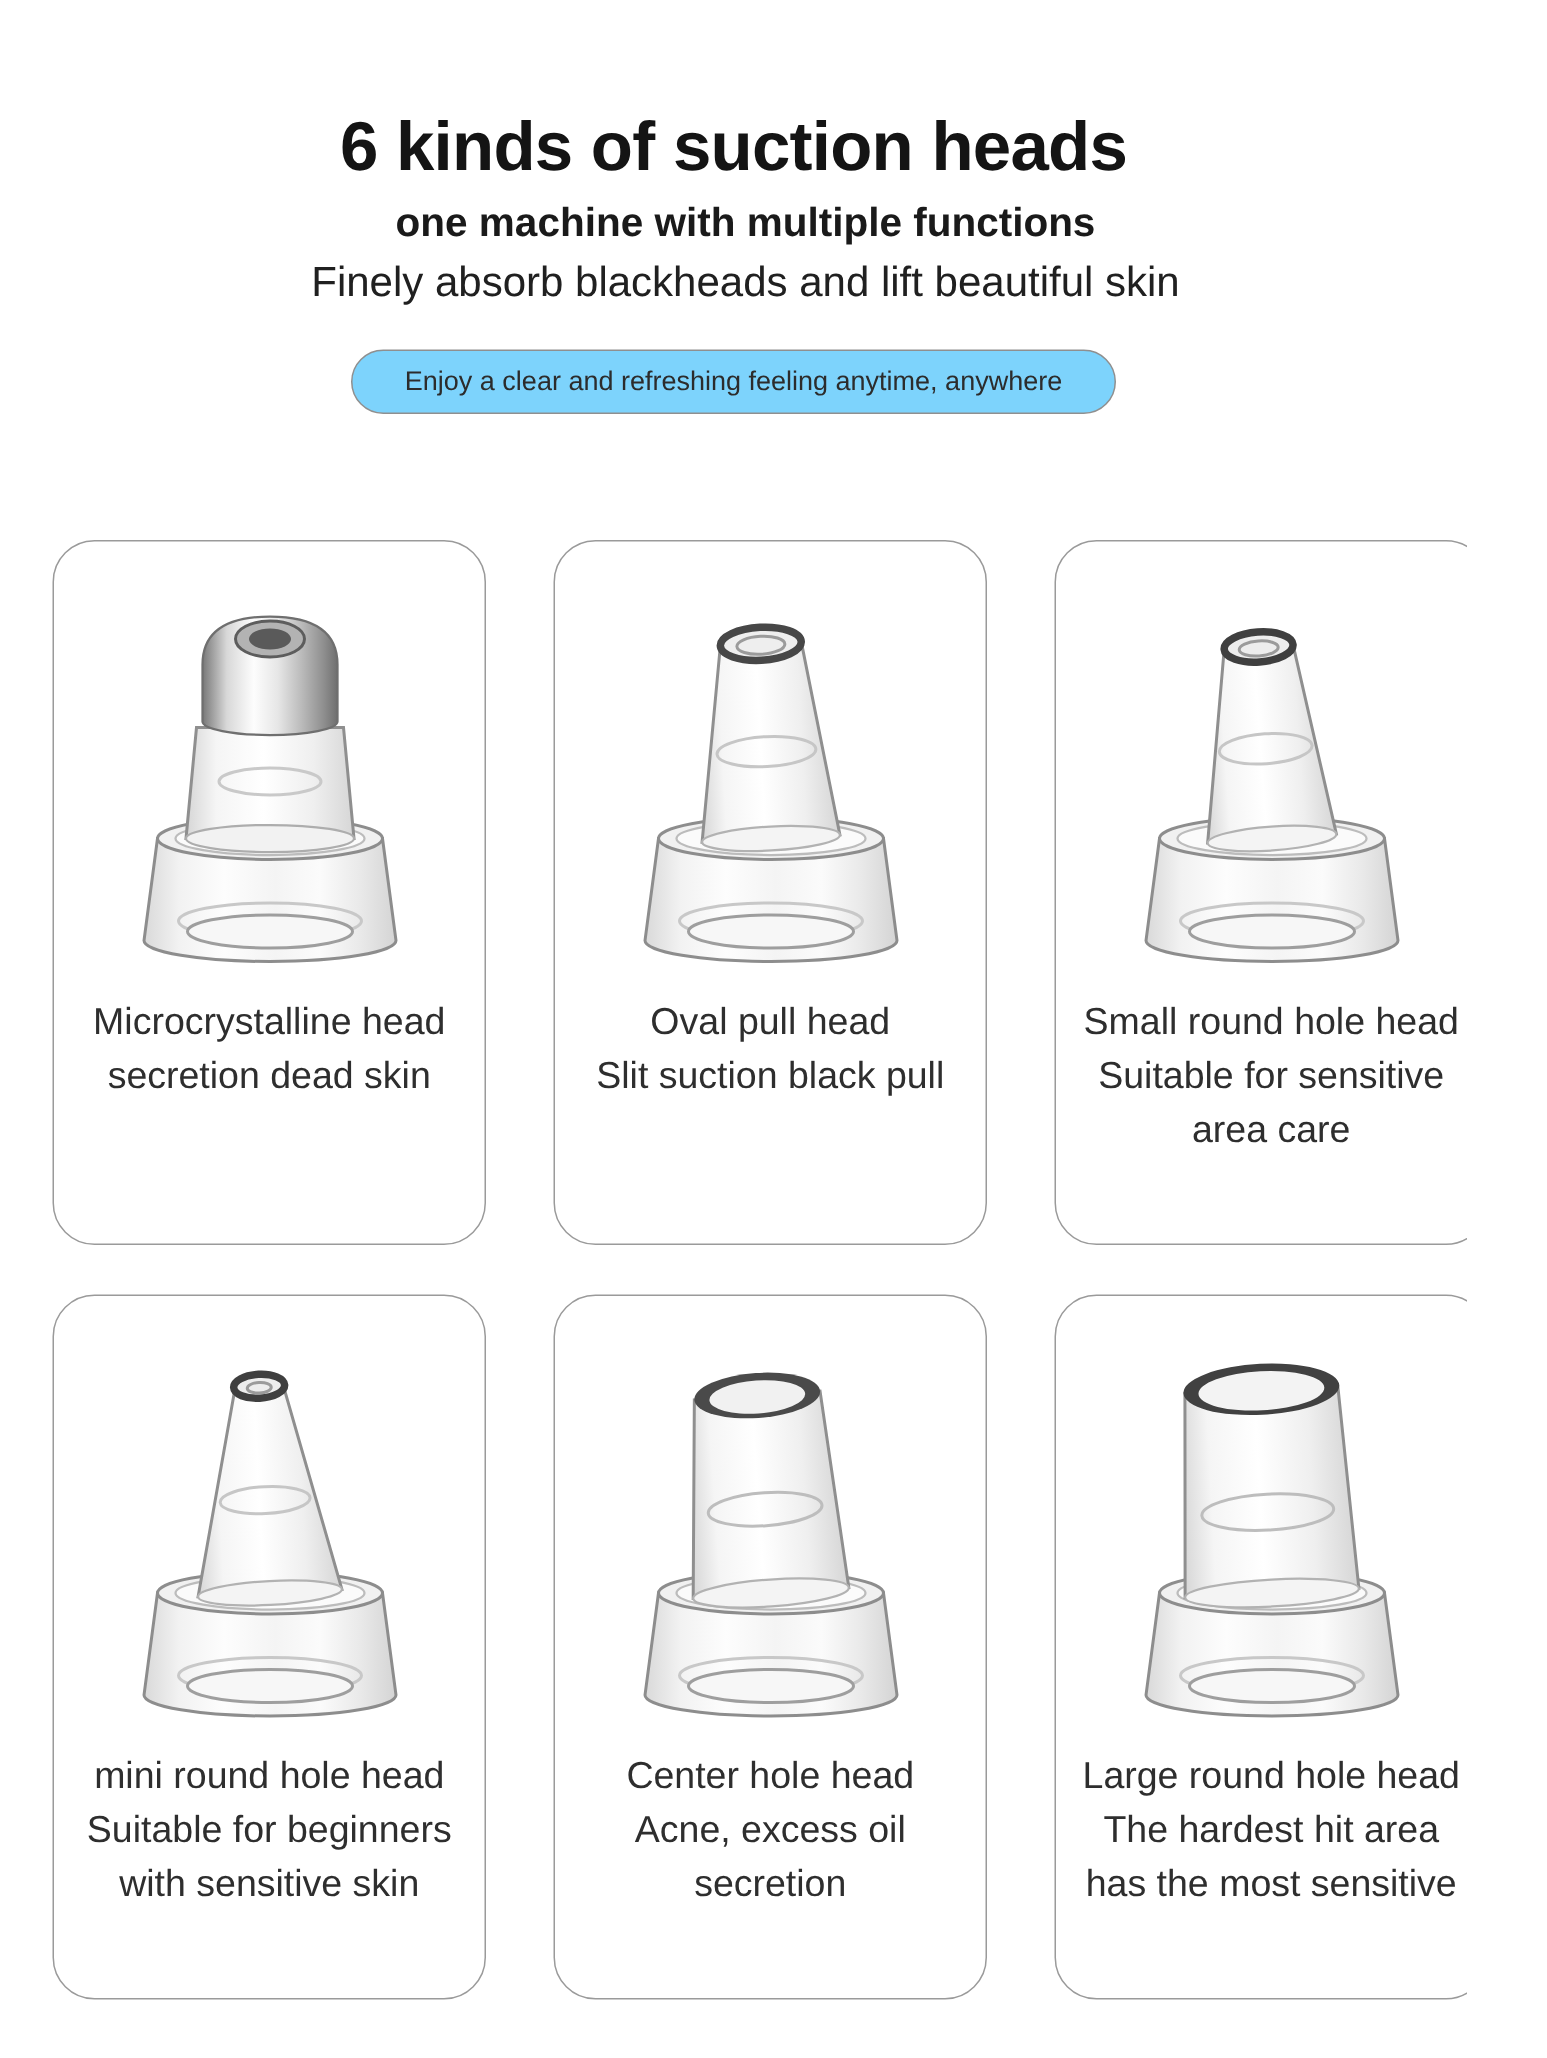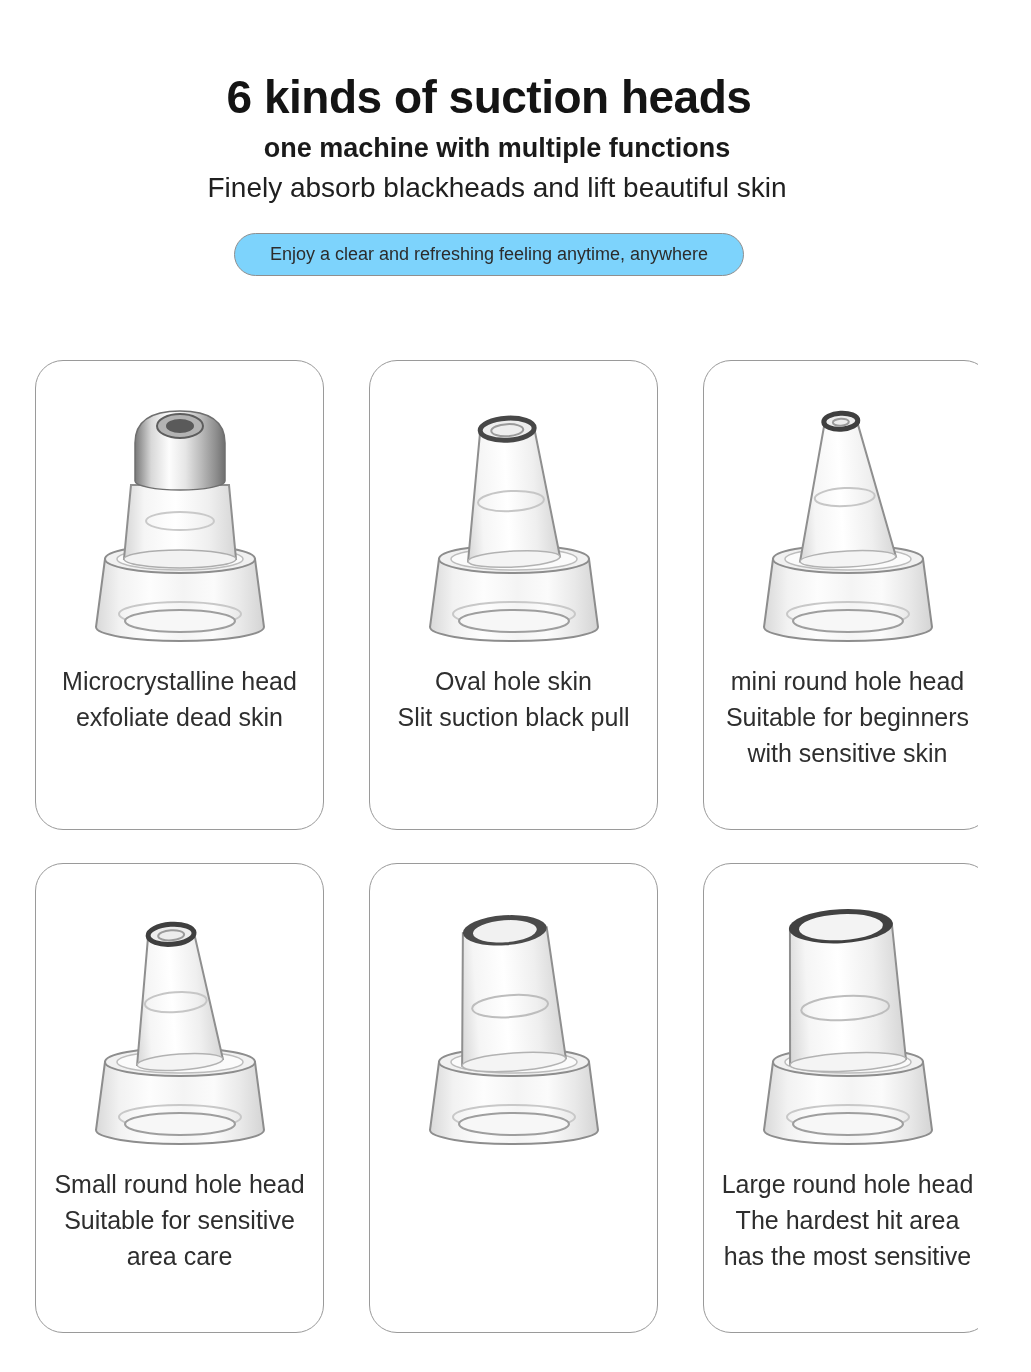--- a/index.html
+++ b/index.html
@@ -138,42 +138,64 @@
           <ellipse cx="106" cy="178" rx="63" ry="11" fill="#fbfbfb" stroke="#bcbcbc" stroke-width="1.5"></ellipse>
           <path d="M57 104 L50 178 L162 178 L155 104 Z" fill="url(#gCone)" stroke="#8f8f8f" stroke-width="2"></path>
           <ellipse cx="106" cy="178" rx="56" ry="9" fill="#f2f2f2" stroke="#adadad" stroke-width="1.5"></ellipse>
           <ellipse cx="106" cy="140" rx="34" ry="9" fill="none" stroke="#c9c9c9" stroke-width="2"></ellipse>
           <path d="M61 100 L61 62 Q61 30 106 30 Q151 30 151 62 L151 100 A45 9 0 0 1 61 100 Z" fill="url(#gChrome)" stroke="#6f6f6f" stroke-width="1.5"></path>
           <ellipse cx="106" cy="45" rx="23" ry="12" fill="#b3b3b3" stroke="#5d5d5d" stroke-width="2"></ellipse>
           <ellipse cx="106" cy="45" rx="14" ry="7" fill="#5a5a5a"></ellipse>
         </svg>
       </div>
       <div class="card-label">Microcrystalline head
-exfoliate dead skin</div>
+secretion dead skin</div>
     </div>
 
     <div class="card">
       <div class="figure">
         <svg width="212" height="265" viewBox="0 0 212 265">
           <path d="M31 178 L22 246 A84 14 0 0 0 190 246 L181 178 Z" fill="url(#gGlass)" stroke="#8d8d8d" stroke-width="2"></path>
           <ellipse cx="106" cy="233" rx="61" ry="12" fill="none" stroke="#c8c8c8" stroke-width="2"></ellipse>
           <ellipse cx="106" cy="240" rx="55" ry="11" fill="#f7f7f7" stroke="#9e9e9e" stroke-width="2"></ellipse>
           <ellipse cx="106" cy="178" rx="75" ry="14" fill="#f1f1f1" stroke="#8d8d8d" stroke-width="2"></ellipse>
           <ellipse cx="106" cy="178" rx="63" ry="11" fill="#fbfbfb" stroke="#bcbcbc" stroke-width="1.5"></ellipse>
           <g transform="rotate(-3 106 178)">
             <path d="M79 48 L60 178 L152 178 L133 48 Z" fill="url(#gCone)" stroke="#8f8f8f" stroke-width="2"></path>
             <ellipse cx="106" cy="178" rx="46" ry="8" fill="#f4f4f4" stroke="#b2b2b2" stroke-width="1.5"></ellipse>
             <ellipse cx="106" cy="120" rx="33" ry="10" fill="none" stroke="#c6c6c6" stroke-width="2"></ellipse>
             <ellipse cx="106" cy="48" rx="27" ry="11" fill="#eeeeee" stroke="#474747" stroke-width="5"></ellipse>
             <ellipse cx="106" cy="49" rx="16" ry="6" fill="none" stroke="#9b9b9b" stroke-width="2"></ellipse>
           </g>
         </svg>
       </div>
-      <div class="card-label">Oval hole skin
+      <div class="card-label">Oval pull head
 Slit suction black pull</div>
+    </div>
+
+    <div class="card">
+      <div class="figure">
+        <svg width="212" height="265" viewBox="0 0 212 265">
+          <path d="M31 178 L22 246 A84 14 0 0 0 190 246 L181 178 Z" fill="url(#gGlass)" stroke="#8d8d8d" stroke-width="2"></path>
+          <ellipse cx="106" cy="233" rx="61" ry="12" fill="none" stroke="#c8c8c8" stroke-width="2"></ellipse>
+          <ellipse cx="106" cy="240" rx="55" ry="11" fill="#f7f7f7" stroke="#9e9e9e" stroke-width="2"></ellipse>
+          <ellipse cx="106" cy="178" rx="75" ry="14" fill="#f1f1f1" stroke="#8d8d8d" stroke-width="2"></ellipse>
+          <ellipse cx="106" cy="178" rx="63" ry="11" fill="#fbfbfb" stroke="#bcbcbc" stroke-width="1.5"></ellipse>
+          <g transform="rotate(-4 106 178)">
+            <path d="M83 50 L63 178 L149 178 L129 50 Z" fill="url(#gCone)" stroke="#8f8f8f" stroke-width="2"></path>
+            <ellipse cx="106" cy="178" rx="43" ry="8" fill="#f4f4f4" stroke="#b2b2b2" stroke-width="1.5"></ellipse>
+            <ellipse cx="106" cy="118" rx="31" ry="10" fill="none" stroke="#c6c6c6" stroke-width="2"></ellipse>
+            <ellipse cx="106" cy="50" rx="23" ry="10" fill="#ededed" stroke="#3f3f3f" stroke-width="5"></ellipse>
+            <ellipse cx="106" cy="51" rx="13" ry="5" fill="none" stroke="#9b9b9b" stroke-width="2"></ellipse>
+          </g>
+        </svg>
+      </div>
+      <div class="card-label">Small round hole head
+Suitable for sensitive
+area care</div>
     </div>
 
     <div class="card">
       <div class="figure">
         <svg width="212" height="265" viewBox="0 0 212 265">
           <path d="M31 178 L22 246 A84 14 0 0 0 190 246 L181 178 Z" fill="url(#gGlass)" stroke="#8d8d8d" stroke-width="2"></path>
           <ellipse cx="106" cy="233" rx="61" ry="12" fill="none" stroke="#c8c8c8" stroke-width="2"></ellipse>
           <ellipse cx="106" cy="240" rx="55" ry="11" fill="#f7f7f7" stroke="#9e9e9e" stroke-width="2"></ellipse>
           <ellipse cx="106" cy="178" rx="75" ry="14" fill="#f1f1f1" stroke="#8d8d8d" stroke-width="2"></ellipse>
           <ellipse cx="106" cy="178" rx="63" ry="11" fill="#fbfbfb" stroke="#bcbcbc" stroke-width="1.5"></ellipse>
@@ -193,50 +215,30 @@
 
     <div class="card">
       <div class="figure">
         <svg width="212" height="265" viewBox="0 0 212 265">
           <path d="M31 178 L22 246 A84 14 0 0 0 190 246 L181 178 Z" fill="url(#gGlass)" stroke="#8d8d8d" stroke-width="2"></path>
           <ellipse cx="106" cy="233" rx="61" ry="12" fill="none" stroke="#c8c8c8" stroke-width="2"></ellipse>
           <ellipse cx="106" cy="240" rx="55" ry="11" fill="#f7f7f7" stroke="#9e9e9e" stroke-width="2"></ellipse>
           <ellipse cx="106" cy="178" rx="75" ry="14" fill="#f1f1f1" stroke="#8d8d8d" stroke-width="2"></ellipse>
           <ellipse cx="106" cy="178" rx="63" ry="11" fill="#fbfbfb" stroke="#bcbcbc" stroke-width="1.5"></ellipse>
           <g transform="rotate(-4 106 178)">
-            <path d="M83 50 L63 178 L149 178 L129 50 Z" fill="url(#gCone)" stroke="#8f8f8f" stroke-width="2"></path>
-            <ellipse cx="106" cy="178" rx="43" ry="8" fill="#f4f4f4" stroke="#b2b2b2" stroke-width="1.5"></ellipse>
-            <ellipse cx="106" cy="118" rx="31" ry="10" fill="none" stroke="#c6c6c6" stroke-width="2"></ellipse>
-            <ellipse cx="106" cy="50" rx="23" ry="10" fill="#ededed" stroke="#3f3f3f" stroke-width="5"></ellipse>
-            <ellipse cx="106" cy="51" rx="13" ry="5" fill="none" stroke="#9b9b9b" stroke-width="2"></ellipse>
-          </g>
-        </svg>
-      </div>
-      <div class="card-label">Small round hole head
-Suitable for sensitive
-area care</div>
-    </div>
-
-    <div class="card">
-      <div class="figure">
-        <svg width="212" height="265" viewBox="0 0 212 265">
-          <path d="M31 178 L22 246 A84 14 0 0 0 190 246 L181 178 Z" fill="url(#gGlass)" stroke="#8d8d8d" stroke-width="2"></path>
-          <ellipse cx="106" cy="233" rx="61" ry="12" fill="none" stroke="#c8c8c8" stroke-width="2"></ellipse>
-          <ellipse cx="106" cy="240" rx="55" ry="11" fill="#f7f7f7" stroke="#9e9e9e" stroke-width="2"></ellipse>
-          <ellipse cx="106" cy="178" rx="75" ry="14" fill="#f1f1f1" stroke="#8d8d8d" stroke-width="2"></ellipse>
-          <ellipse cx="106" cy="178" rx="63" ry="11" fill="#fbfbfb" stroke="#bcbcbc" stroke-width="1.5"></ellipse>
-          <g transform="rotate(-4 106 178)">
             <path d="M64 46 L54 178 L158 178 L148 46 Z" fill="url(#gCone)" stroke="#8f8f8f" stroke-width="2"></path>
             <ellipse cx="106" cy="178" rx="52" ry="9" fill="#f4f4f4" stroke="#b2b2b2" stroke-width="1.5"></ellipse>
             <ellipse cx="106" cy="122" rx="38" ry="11" fill="none" stroke="#bdbdbd" stroke-width="2"></ellipse>
             <ellipse cx="106" cy="46" rx="42" ry="15" fill="#4a4a4a"></ellipse>
             <ellipse cx="106" cy="47" rx="32" ry="11" fill="#f1f1f1"></ellipse>
           </g>
         </svg>
       </div>
+      <div class="card-label">Center hole head
+Acne, excess oil secretion</div>
     </div>
 
     <div class="card">
       <div class="figure">
         <svg width="212" height="265" viewBox="0 0 212 265">
           <path d="M31 178 L22 246 A84 14 0 0 0 190 246 L181 178 Z" fill="url(#gGlass)" stroke="#8d8d8d" stroke-width="2"></path>
           <ellipse cx="106" cy="233" rx="61" ry="12" fill="none" stroke="#c8c8c8" stroke-width="2"></ellipse>
           <ellipse cx="106" cy="240" rx="55" ry="11" fill="#f7f7f7" stroke="#9e9e9e" stroke-width="2"></ellipse>
           <ellipse cx="106" cy="178" rx="75" ry="14" fill="#f1f1f1" stroke="#8d8d8d" stroke-width="2"></ellipse>
           <ellipse cx="106" cy="178" rx="63" ry="11" fill="#fbfbfb" stroke="#bcbcbc" stroke-width="1.5"></ellipse>

